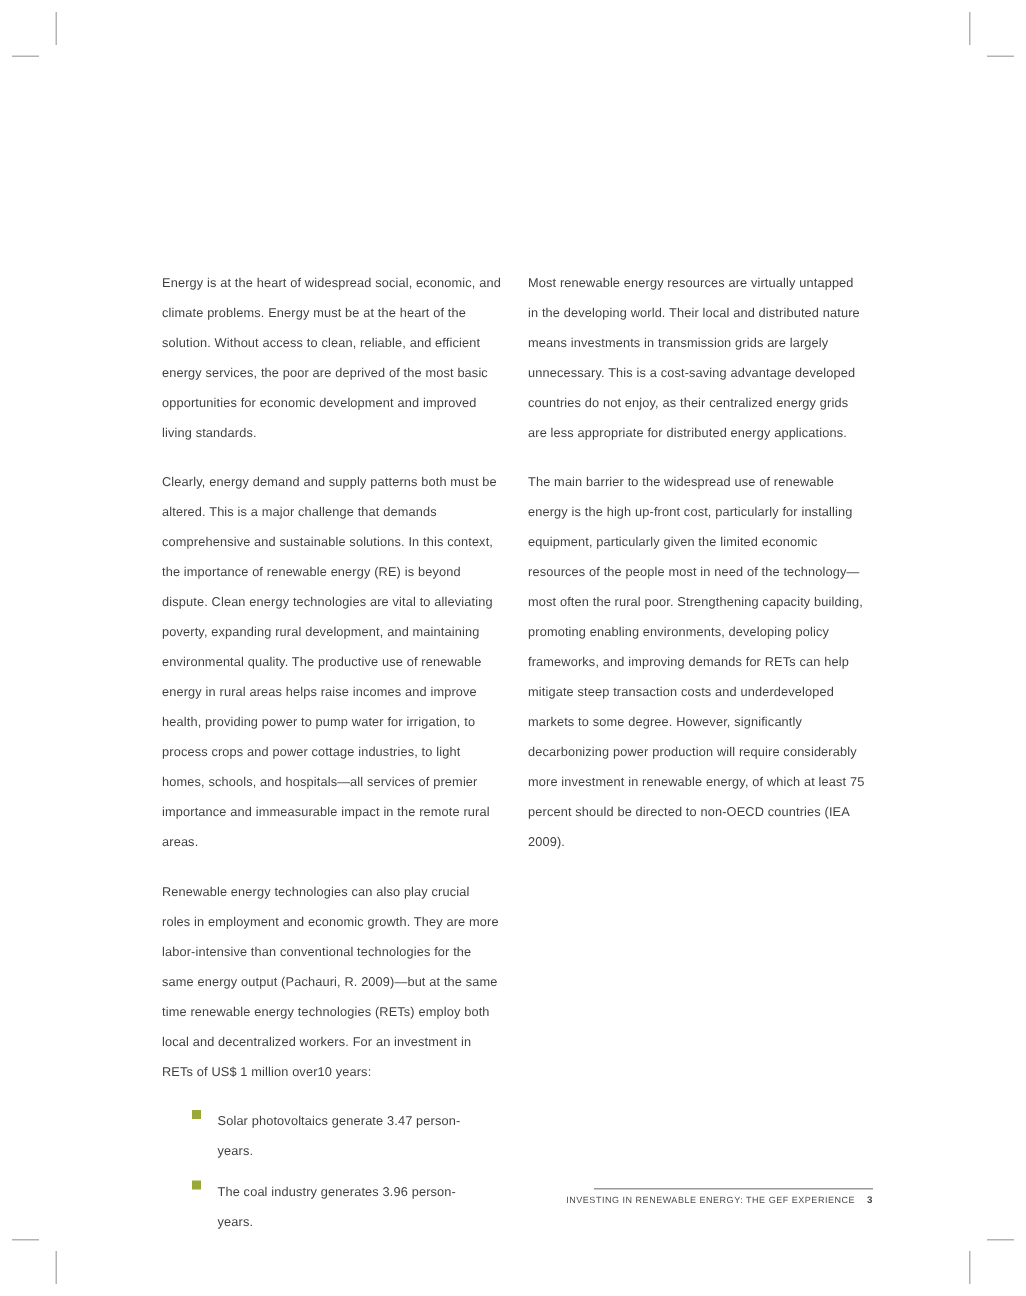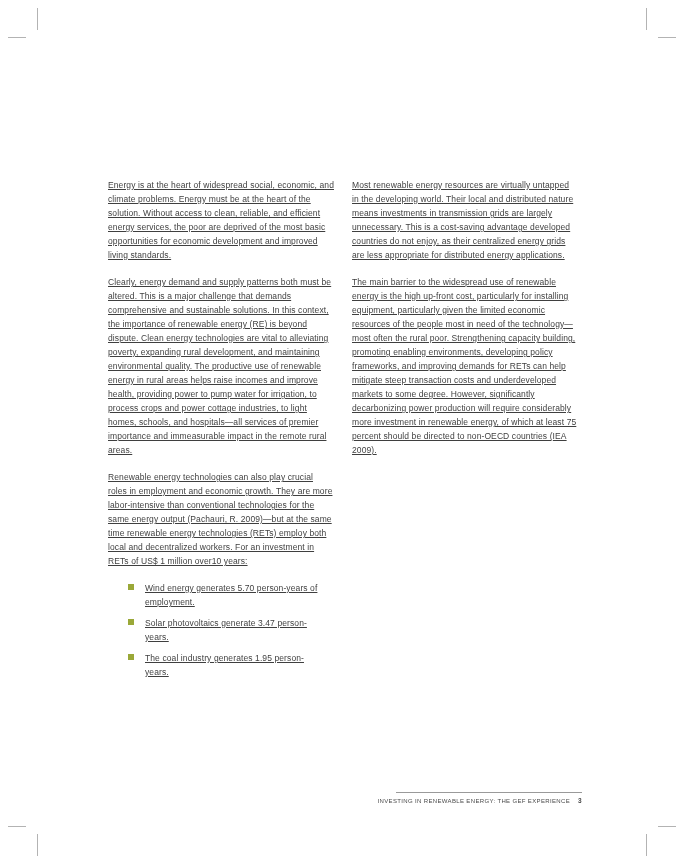--- a/index.html
+++ b/index.html
@@ -29,23 +29,22 @@
   .crop.bl-v{left:37px;top:834px;}
   .crop.br-v{left:646px;top:834px;}
   .crop.bl-h{left:8px;top:826px;}
   .crop.br-h{left:658px;top:826px;}
 
   .col{
     position:absolute;
     top:178px;
     width:226px;
     font-size:8.5px;
-    line-height:14px;
+    line-height:20px;
     letter-spacing:0.1px;
-    text-decoration:underline;
   }
   .col.left{left:108px;}
   .col.right{left:352px;}
   .col p{margin:0 0 13px 0;}
 
   .bullet-list{margin:2px 0 0 20px;}
   .bullet-item{
     display:flex;
     align-items:flex-start;
     margin-bottom:7px;
@@ -97,29 +96,25 @@
   <div class="crop h br-h"></div>
 
   <div class="col left">
     <p>Energy is at the heart of widespread social, economic, and climate problems. Energy must be at the heart of the solution. Without access to clean, reliable, and efficient energy services, the poor are deprived of the most basic opportunities for economic development and improved living standards.</p>
     <p>Clearly, energy demand and supply patterns both must be altered. This is a major challenge that demands comprehensive and sustainable solutions. In this context, the importance of renewable energy (RE) is beyond dispute. Clean energy technologies are vital to alleviating poverty, expanding rural development, and maintaining environmental quality. The productive use of renewable energy in rural areas helps raise incomes and improve health, providing power to pump water for irrigation, to process crops and power cottage industries, to light homes, schools, and hospitals—all services of premier importance and immeasurable impact in the remote rural areas.</p>
     <p>Renewable energy technologies can also play crucial roles in employment and economic growth. They are more labor-intensive than conventional technologies for the same energy output (Pachauri, R. 2009)—but at the same time renewable energy technologies (RETs) employ both local and decentralized workers. For an investment in RETs of US$ 1 million over10 years:</p>
 
     <div class="bullet-list">
       <div class="bullet-item">
         <span class="bullet-square"></span>
-        <span class="bullet-text">Wind energy generates 5.70 person-years of employment.</span>
-      </div>
-      <div class="bullet-item">
-        <span class="bullet-square"></span>
         <span class="bullet-text">Solar photovoltaics generate 3.47 person-years.</span>
       </div>
       <div class="bullet-item">
         <span class="bullet-square"></span>
-        <span class="bullet-text">The coal industry generates 1.95 person-years.</span>
+        <span class="bullet-text">The coal industry generates 3.96 person-years.</span>
       </div>
     </div>
   </div>
 
   <div class="col right">
     <p>Most renewable energy resources are virtually untapped in the developing world. Their local and distributed nature means investments in transmission grids are largely unnecessary. This is a cost-saving advantage developed countries do not enjoy, as their centralized energy grids are less appropriate for distributed energy applications.</p>
     <p>The main barrier to the widespread use of renewable energy is the high up-front cost, particularly for installing equipment, particularly given the limited economic resources of the people most in need of the technology—most often the rural poor. Strengthening capacity building, promoting enabling environments, developing policy frameworks, and improving demands for RETs can help mitigate steep transaction costs and underdeveloped markets to some degree. However, significantly decarbonizing power production will require considerably more investment in renewable energy, of which at least 75 percent should be directed to non-OECD countries (IEA 2009).</p>
   </div>
 
   <div class="footer">

